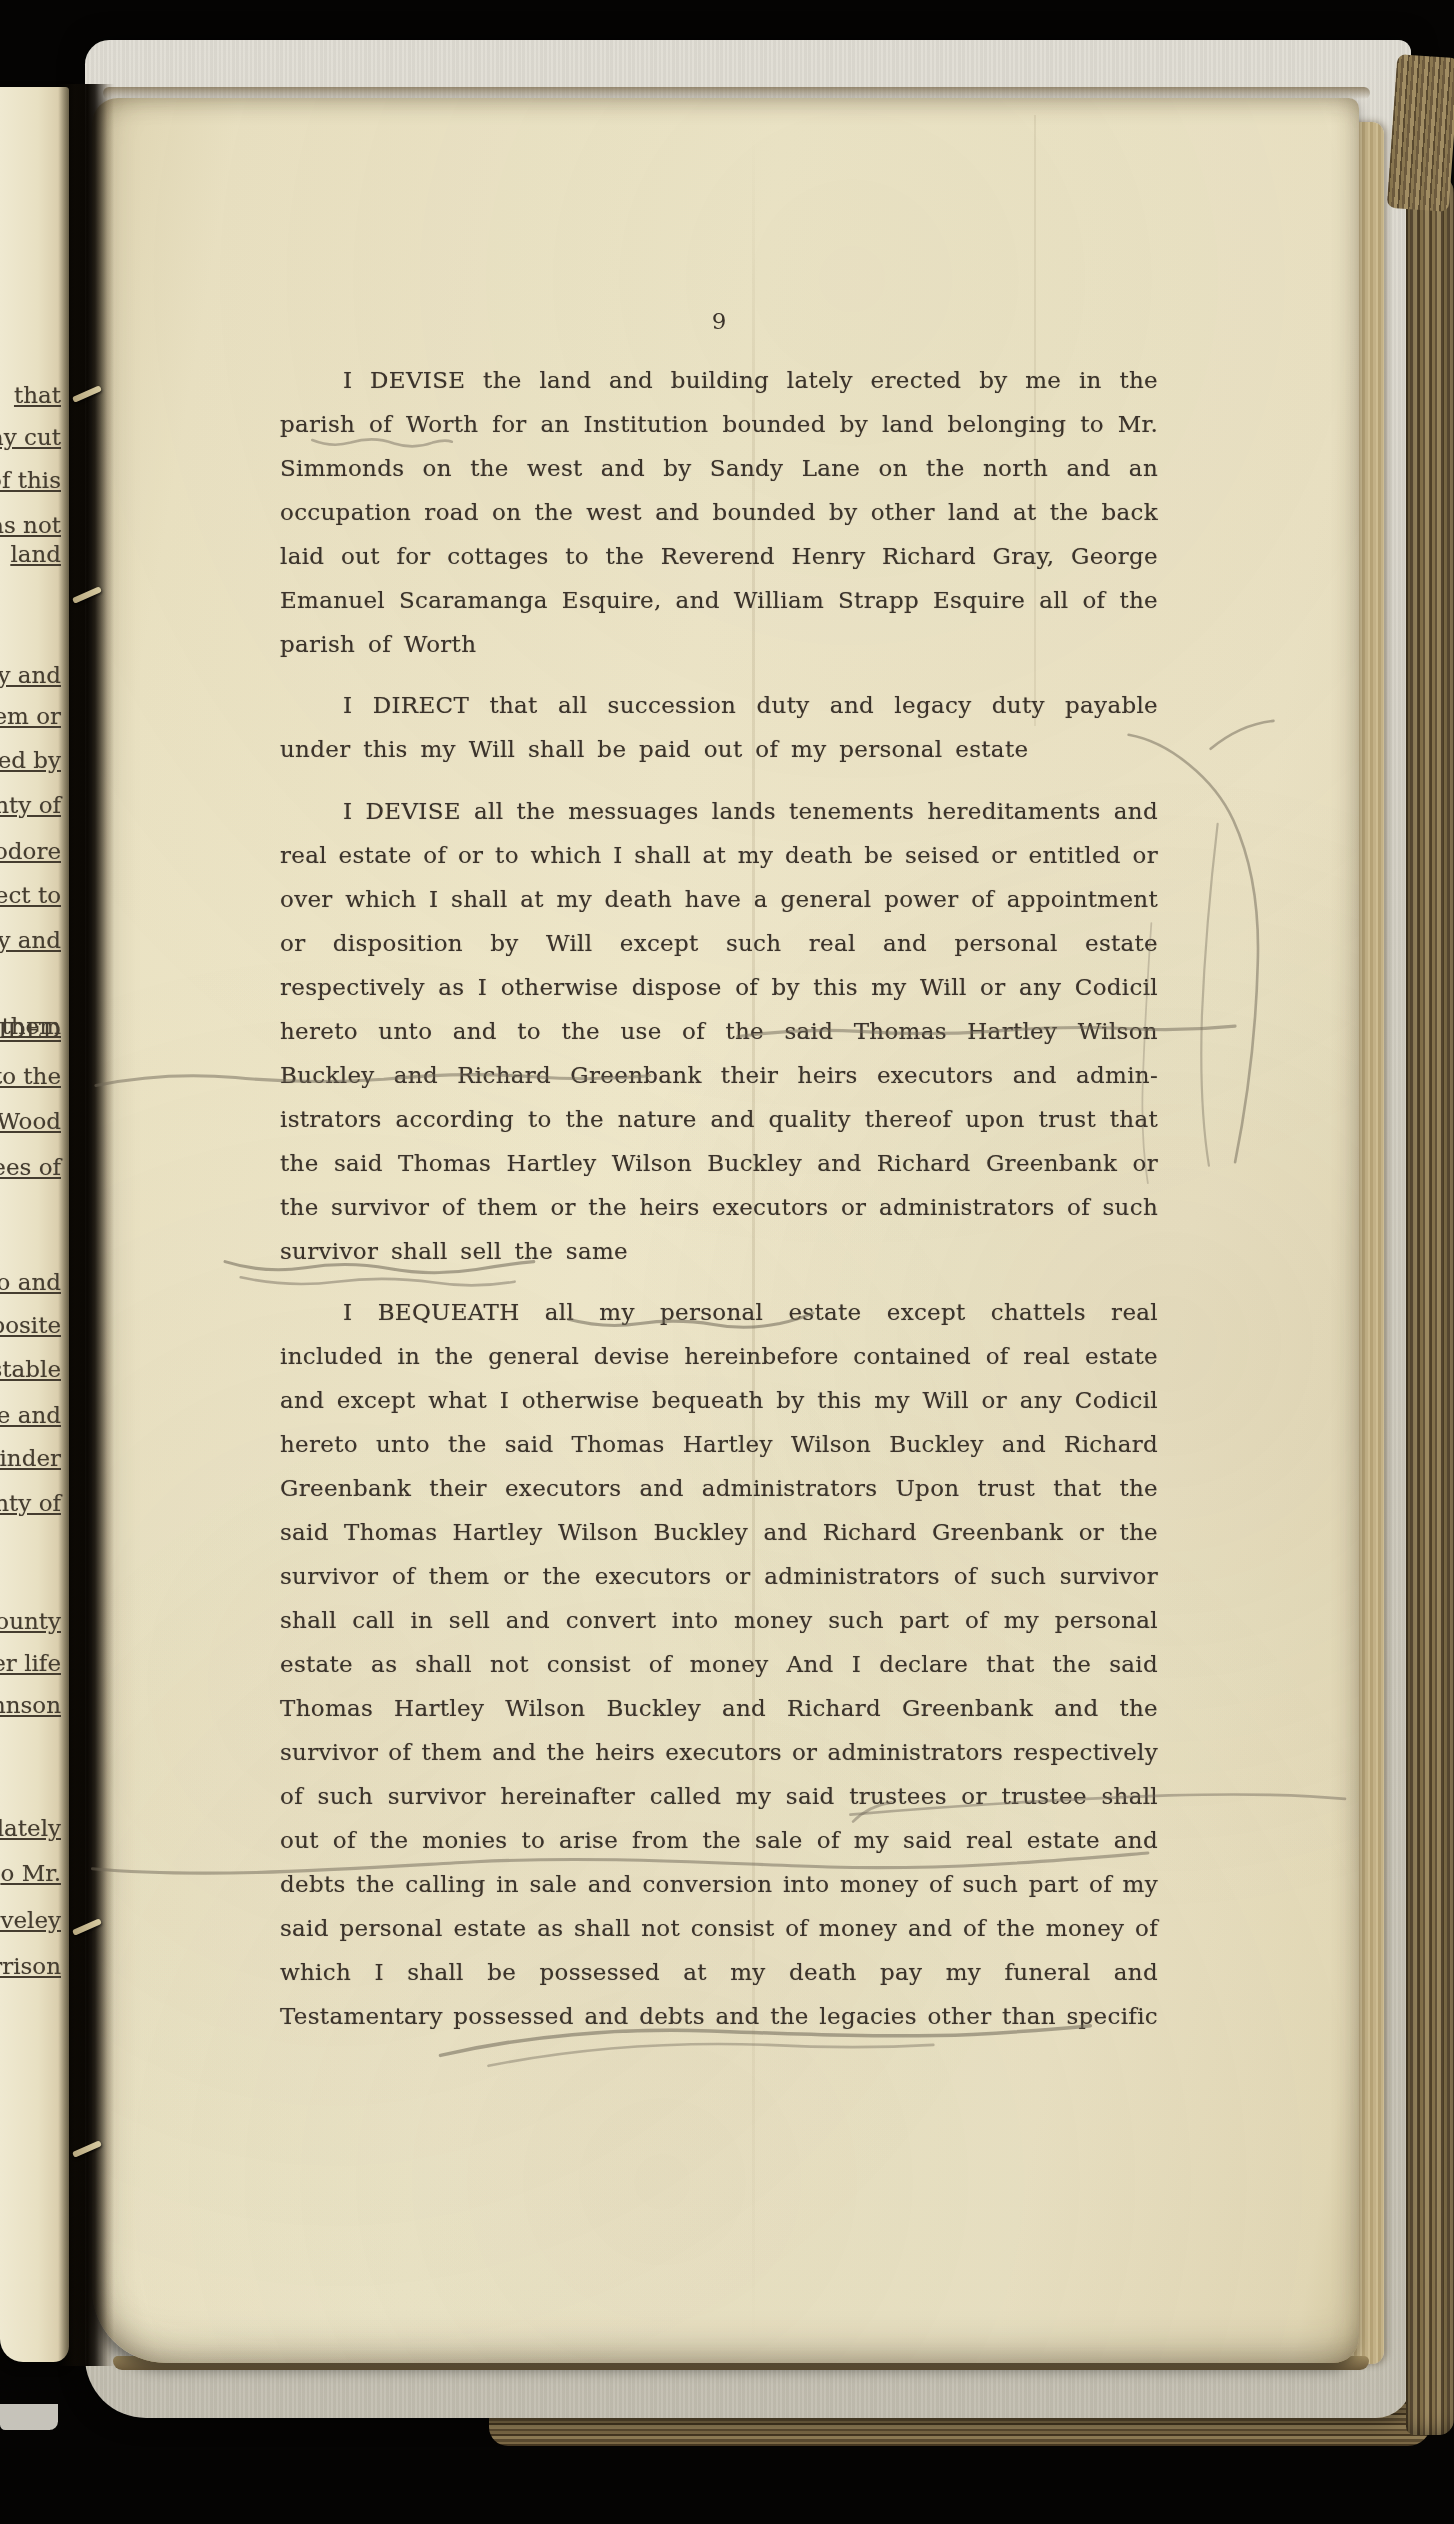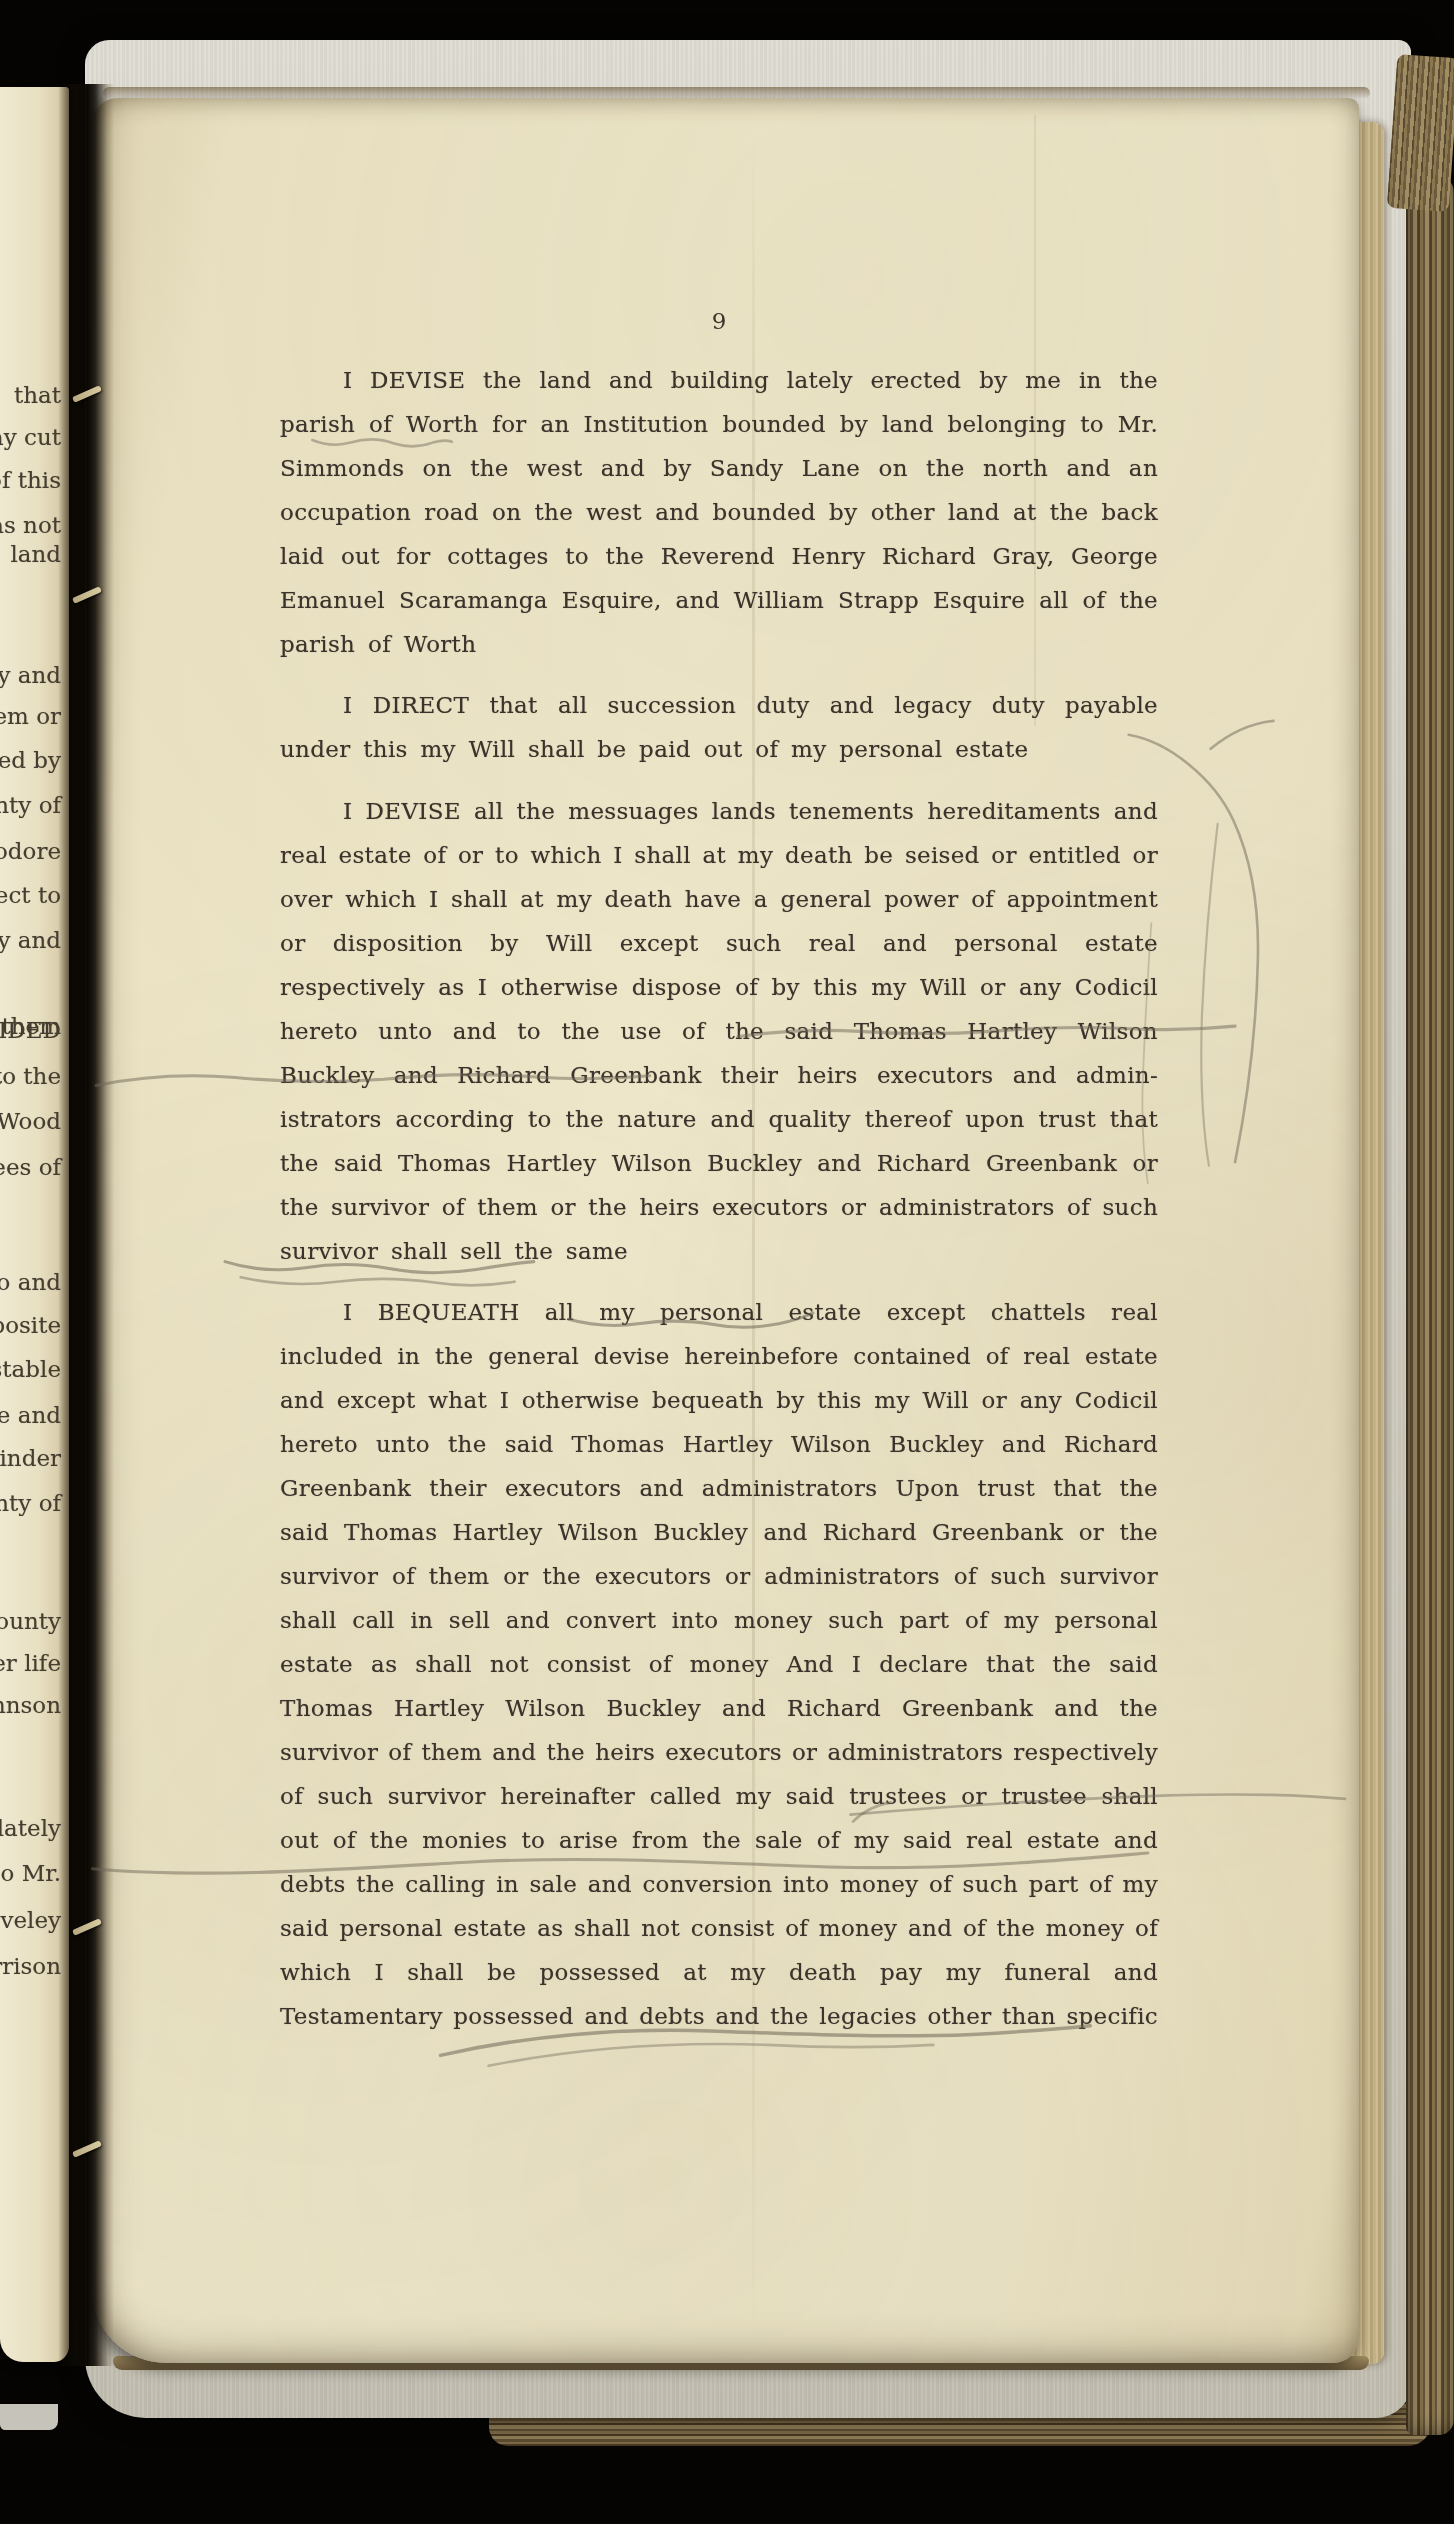--- a/index.html
+++ b/index.html
@@ -32,21 +32,21 @@
     background:linear-gradient(180deg,#a08c60,#6b5a3c);border-radius:8.7px 8.7px 15.7px 15.7px;}
   .top-edge-line{position:absolute;left:103px;top:87px;width:1267px;height:12.2px;z-index:4;
     background:linear-gradient(180deg,rgba(100,80,45,.6),rgba(100,80,45,0));border-radius:6.1px;}
 
   
   .left-sliver{position:absolute;left:0;top:87px;width:69px;height:2275px;z-index:4;
     background:linear-gradient(90deg,#efe9d1 0%,#e8e0c2 55%,#dacead 85%,#bcae87 100%);
     border-radius:0 3.5px 15.7px 23px;box-shadow:0 4.4px 8.7px rgba(0,0,0,.5);}
   .frag-layer{position:absolute;left:0;top:0;width:1454px;height:2525px;z-index:5;pointer-events:none;}
   .frag{position:absolute;right:1393px;line-height:44px;font-size:23px;color:#453d30;
-    white-space:nowrap;text-shadow:0 0 0.9px rgba(69,61,48,.4);}
+    white-space:nowrap;text-shadow:0 0 0.9px rgba(69,61,48,.4);text-decoration:underline;}
 
   
   .main-page{position:absolute;left:92px;top:98px;width:1267px;height:2265px;z-index:4;
     background:linear-gradient(100deg,#dfd5b2 0%,#eae2c3 9%,#efe8cb 42%,#ebe3c5 78%,#e2d8b6 96%,#d3c7a0 100%);
     border-radius:26px 10.5px 26px 74px;
     box-shadow:-3.5px 5.2px 14px rgba(0,0,0,.45);}
   .main-page::before{content:"";position:absolute;inset:0;border-radius:inherit;pointer-events:none;
     box-shadow:inset 23px 0 37px -15.7px rgba(60,45,25,.38),
                inset -12.2px 0 26px -12.2px rgba(80,60,35,.30),
                inset 0 14px 26px -14px rgba(70,55,30,.28),

